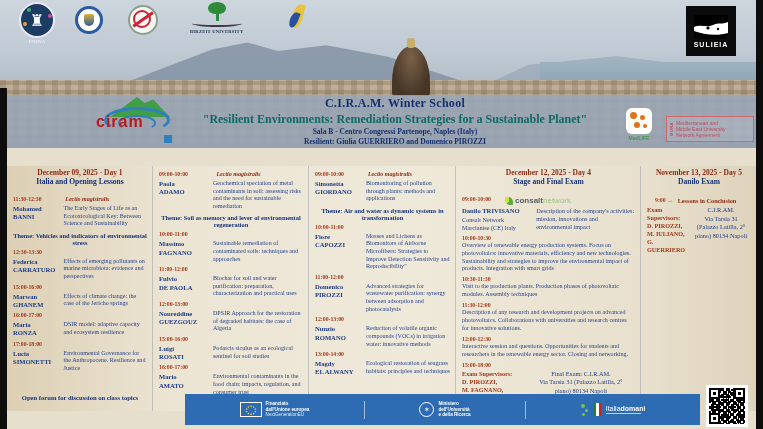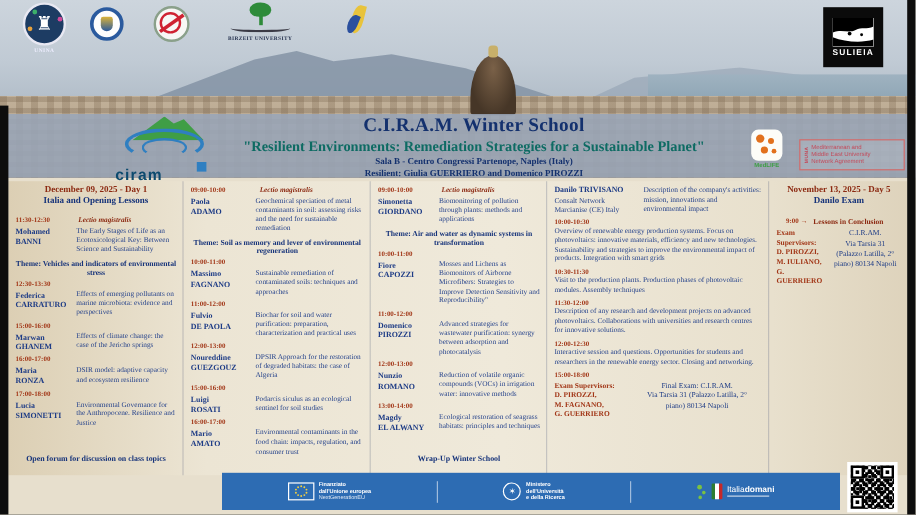--- a/index.html
+++ b/index.html
@@ -60,52 +60,52 @@
            box-shadow:0 0 0 1px #0b0b0b;}
   .sulieia .map{width:34px;height:24px;background:#fff;position:relative;overflow:hidden;}
   .sulieia .map svg{display:block;}
   .sulieia .lbl{color:#fff;font-size:7px;font-weight:bold;letter-spacing:1px;
                 font-family:"Liberation Sans",sans-serif;}
 
   
   .band{position:absolute;left:0;top:95px;width:763px;height:53px;
         background:rgba(154,166,184,.88);}
   .band-text{position:absolute;left:180px;top:96px;width:430px;text-align:center;color:#14316e;}
-  .t-school{font-size:16px;font-weight:bold;letter-spacing:.3px;}
+  .t-school{font-size:12px;font-weight:bold;letter-spacing:.3px;}
   .t-main{font-size:12px;font-weight:bold;color:#0e6b63;margin-top:1px;}
   .t-venue{font-size:7.5px;font-weight:bold;margin-top:0;}
   .t-conv{font-size:7.5px;font-weight:bold;margin-top:1px;}
 
   .ciram{position:absolute;left:92px;top:97px;width:95px;height:48px;}
   .ciram .mnt{position:absolute;left:18px;top:0;width:60px;height:20px;background:#3f9e46;
               clip-path:polygon(0 100%,45% 0,58% 30%,72% 12%,100% 100%);}
   .ciram .arc{position:absolute;border:3px solid #2f7fc1;border-top-color:transparent;
               border-radius:50%;}
   .ciram .a1{left:12px;top:10px;width:66px;height:26px;transform:rotate(180deg);}
   .ciram .a2{left:26px;top:18px;width:38px;height:16px;transform:rotate(180deg);border-width:2.5px;}
-  .ciram .txt{position:absolute;left:4px;top:41px;font-family:"Liberation Sans",sans-serif;
-              font-size:13px;font-weight:bold;color:#0c4a6e;letter-spacing:1px;}
+  .ciram .txt{position:absolute;left:4px;top:16px;font-family:"Liberation Sans",sans-serif;
+              font-size:16px;font-weight:bold;color:#b91c1c;letter-spacing:1px;}
   .ciram .sq{position:absolute;left:72px;top:38px;width:8px;height:8px;background:#2f7fc1;
              color:#fff;font-size:6px;text-align:center;line-height:8px;}
 
   .medlife{position:absolute;left:618px;top:108px;width:42px;height:38px;
            display:flex;flex-direction:column;align-items:center;}
   .medlife .ic{width:26px;height:26px;background:#fdfdf8;border-radius:6px;position:relative;}
   .medlife .ic i{position:absolute;border-radius:50%;background:#e2711d;}
   .medlife .lbl{font-size:5px;font-weight:bold;color:#3f9e46;margin-top:1px;
                 font-family:"Liberation Sans",sans-serif;}
   .muna{position:absolute;left:666px;top:116px;width:88px;height:26px;border:1px solid #d06a6a;
         display:flex;align-items:center;padding:1px 2px;gap:2px;background:rgba(255,255,255,.12);}
   .muna .vert{writing-mode:vertical-rl;transform:rotate(180deg);font-size:4px;font-weight:bold;
               color:#c34a5a;letter-spacing:.5px;font-family:"Liberation Sans",sans-serif;}
   .muna .lines{font-size:5px;line-height:1.25;color:#c34a5a;white-space:pre-line;
                font-family:"Liberation Sans",sans-serif;}
 
   
-  .schedule{position:absolute;left:7px;top:151px;width:749px;height:245px;display:flex;
+  .schedule{position:absolute;left:7px;top:166px;width:749px;height:245px;display:flex;
             background:linear-gradient(90deg,#dccfb4 0%,#ece5d4 22%,#efe9da 55%,#e8e0cd 85%,#ded3bc 100%);}
   .day-col{height:245px;padding:2px 5px 2px 6px;display:flex;flex-direction:column;overflow:hidden;}
   .day-col + .day-col{border-left:1px solid rgba(90,100,130,.28);}
   .d-head{text-align:center;min-height:24px;margin-bottom:1px;}
   .d-date{font-size:7.5px;font-weight:bold;color:#8c2a12;}
   .d-sub{font-size:7.5px;font-weight:bold;color:#16337a;}
   .row{display:flex;margin-top:3px;}
   .time{font-size:5.8px;font-weight:bold;color:#a23718;flex:0 0 auto;}
   .lectio{font-size:6px;font-style:italic;font-weight:bold;color:#8c2a12;margin-left:auto;
           margin-right:auto;padding-right:14px;}
@@ -400,20 +400,32 @@
           <span class="time">13:00-14:00</span>
         </div>
         <div class="talk">
           <div class="nm">Magdy
 EL ALWANY</div>
           <div class="tx">Ecological restoration of seagrass habitats: principles and techniques</div>
         </div>
         <div class="center-row">Wrap-Up Winter School</div>
       </div>
       <div class="day-col" style="flex: 0 0 185px;">
+        <div class="d-head">
+          <div class="d-date">December 12, 2025 - Day 4</div>
+          <div class="d-sub">Stage and Final Exam</div>
+        </div>
+        <div class="row">
+          <span class="time">09:00-10:00</span>
+          <span class="consalt">
+            <span class="leaf"></span>
+            <span class="p1">consalt</span>
+            <span class="p2">network</span>
+          </span>
+        </div>
         <div class="sp-row">
           <div class="nm"><b>Danilo TRIVISANO</b>
 Consalt Network
 Marcianise (CE) Italy</div>
           <div class="tx">Description of the company's activities: mission, innovations and environmental impact</div>
         </div>
         <div class="para">
           <div class="time">10:00-10:30</div>
           <div class="tx">Overview of renewable energy production systems. Focus on photovoltaics: innovative materials, efficiency and new technologies. Sustainability and strategies to improve the environmental impact of products. Integration with smart grids</div>
         </div>

